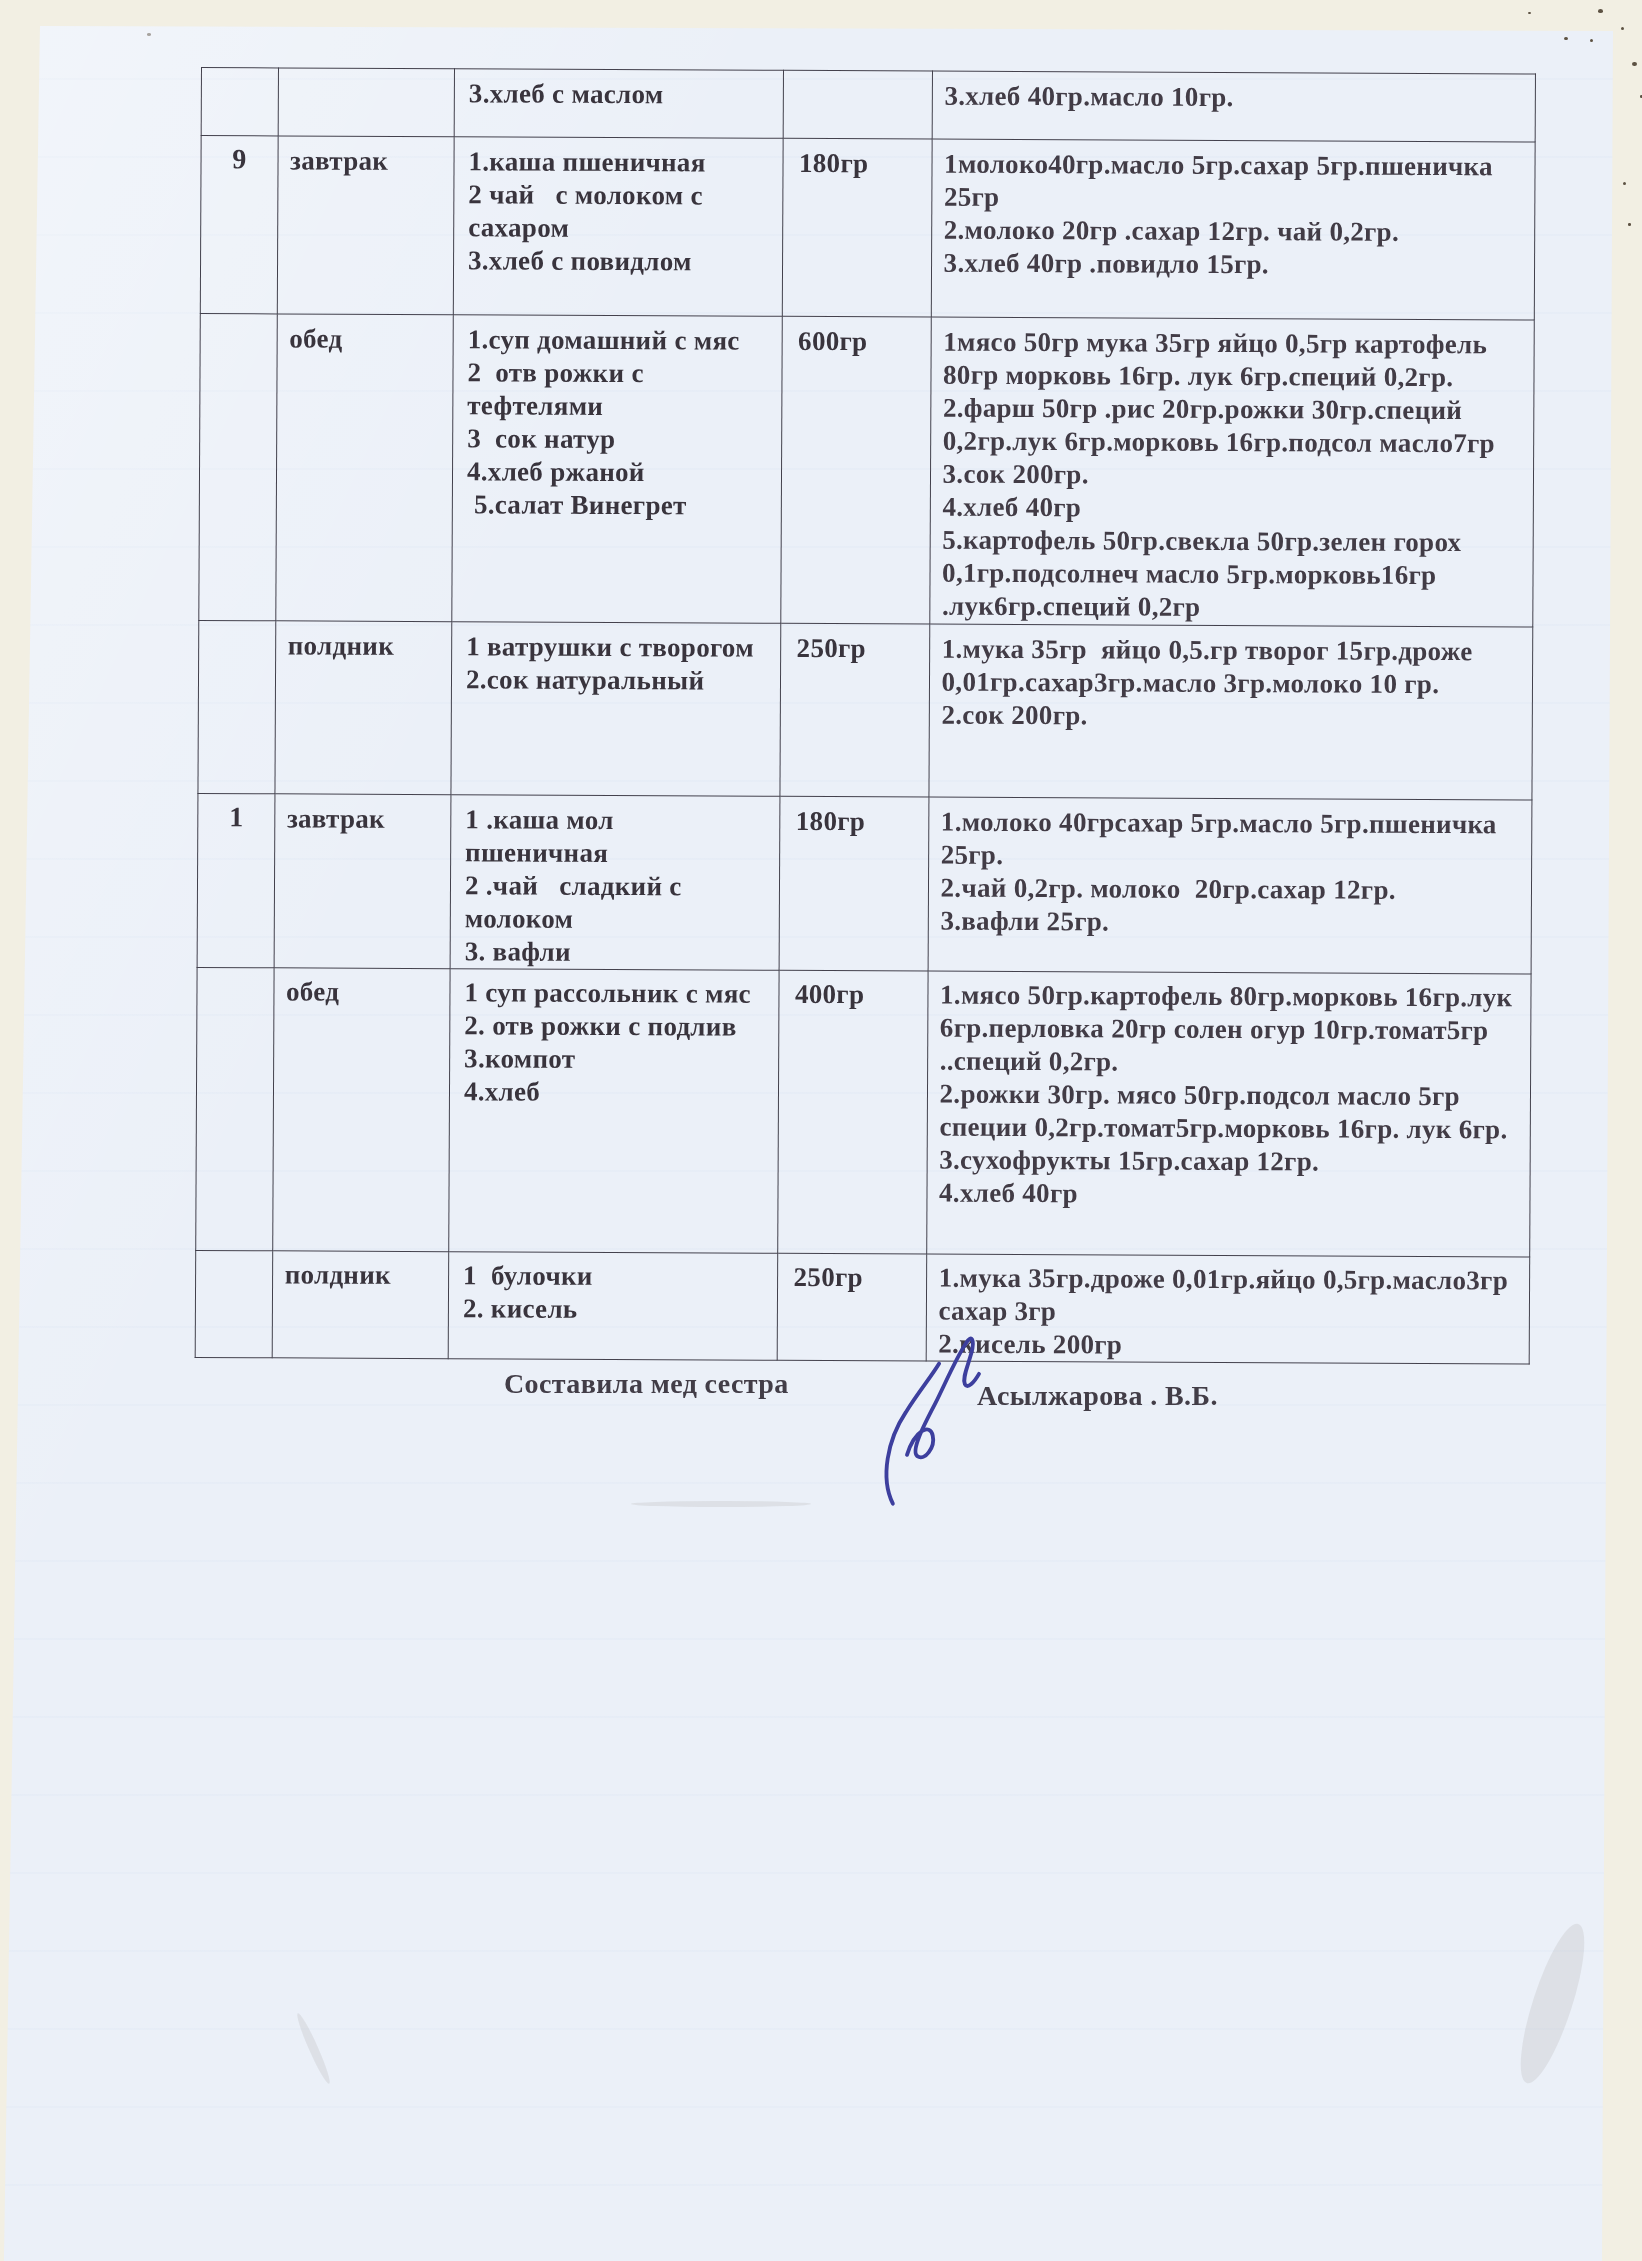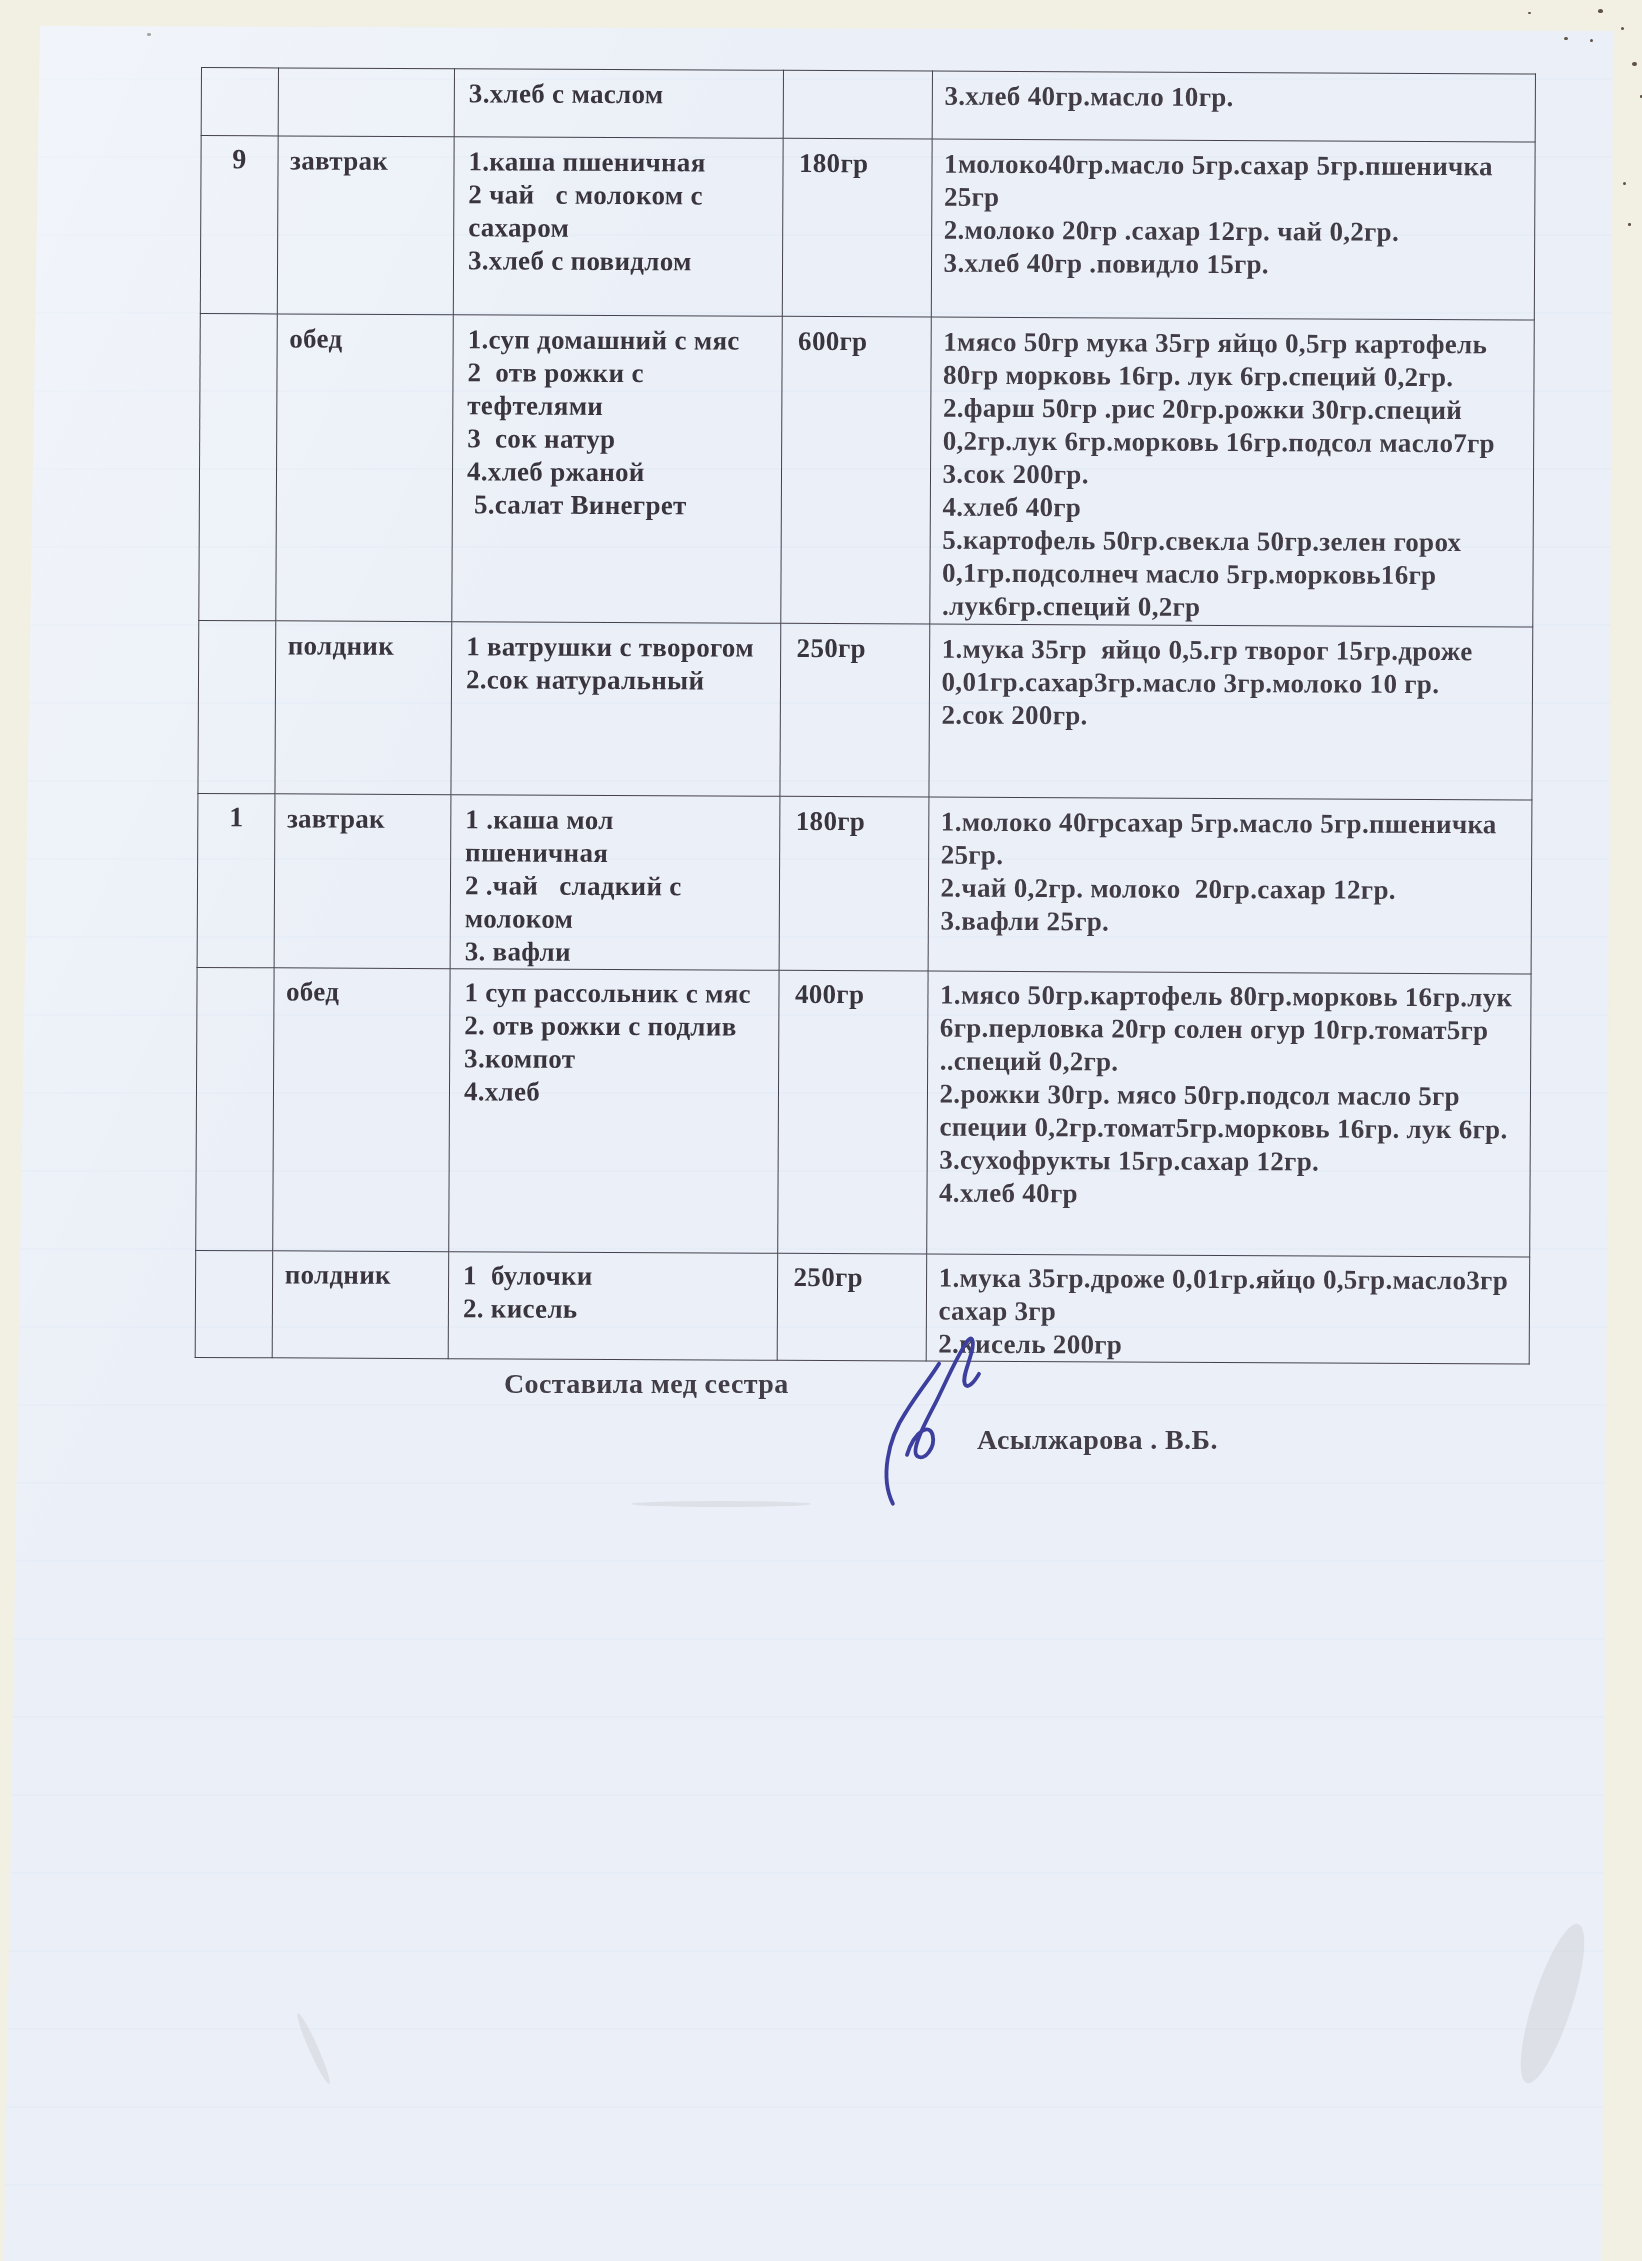--- a/index.html
+++ b/index.html
@@ -55,21 +55,21 @@
   tr.r3 { height: 173px; }
   tr.r4 { height: 165px; }
   tr.r5 { height: 283px; }
   tr.r6 { height: 101px; }
   .footer-label {
     position: absolute; left: 504px; top: 1368px;
     font-size: 28px; color: #423d47; letter-spacing: 0.4px; text-align: center;
   }
   .footer-name {
     position: absolute; left: 977px; top: 1380px;
-    font-size: 28px; color: #423d47; letter-spacing: 0.4px; margin-top: 44px;
+    font-size: 28px; color: #423d47; letter-spacing: 0.4px;
   }
   .signature {
     position: absolute; left: 871px; top: 1326px;
     width: 135px; height: 187px;
   }
   .speck { position: absolute; border-radius: 50%; background: #5d5243; }
   .smudge {
     position: absolute; background: rgba(120,115,110,0.12);
     border-radius: 50%;
   }

